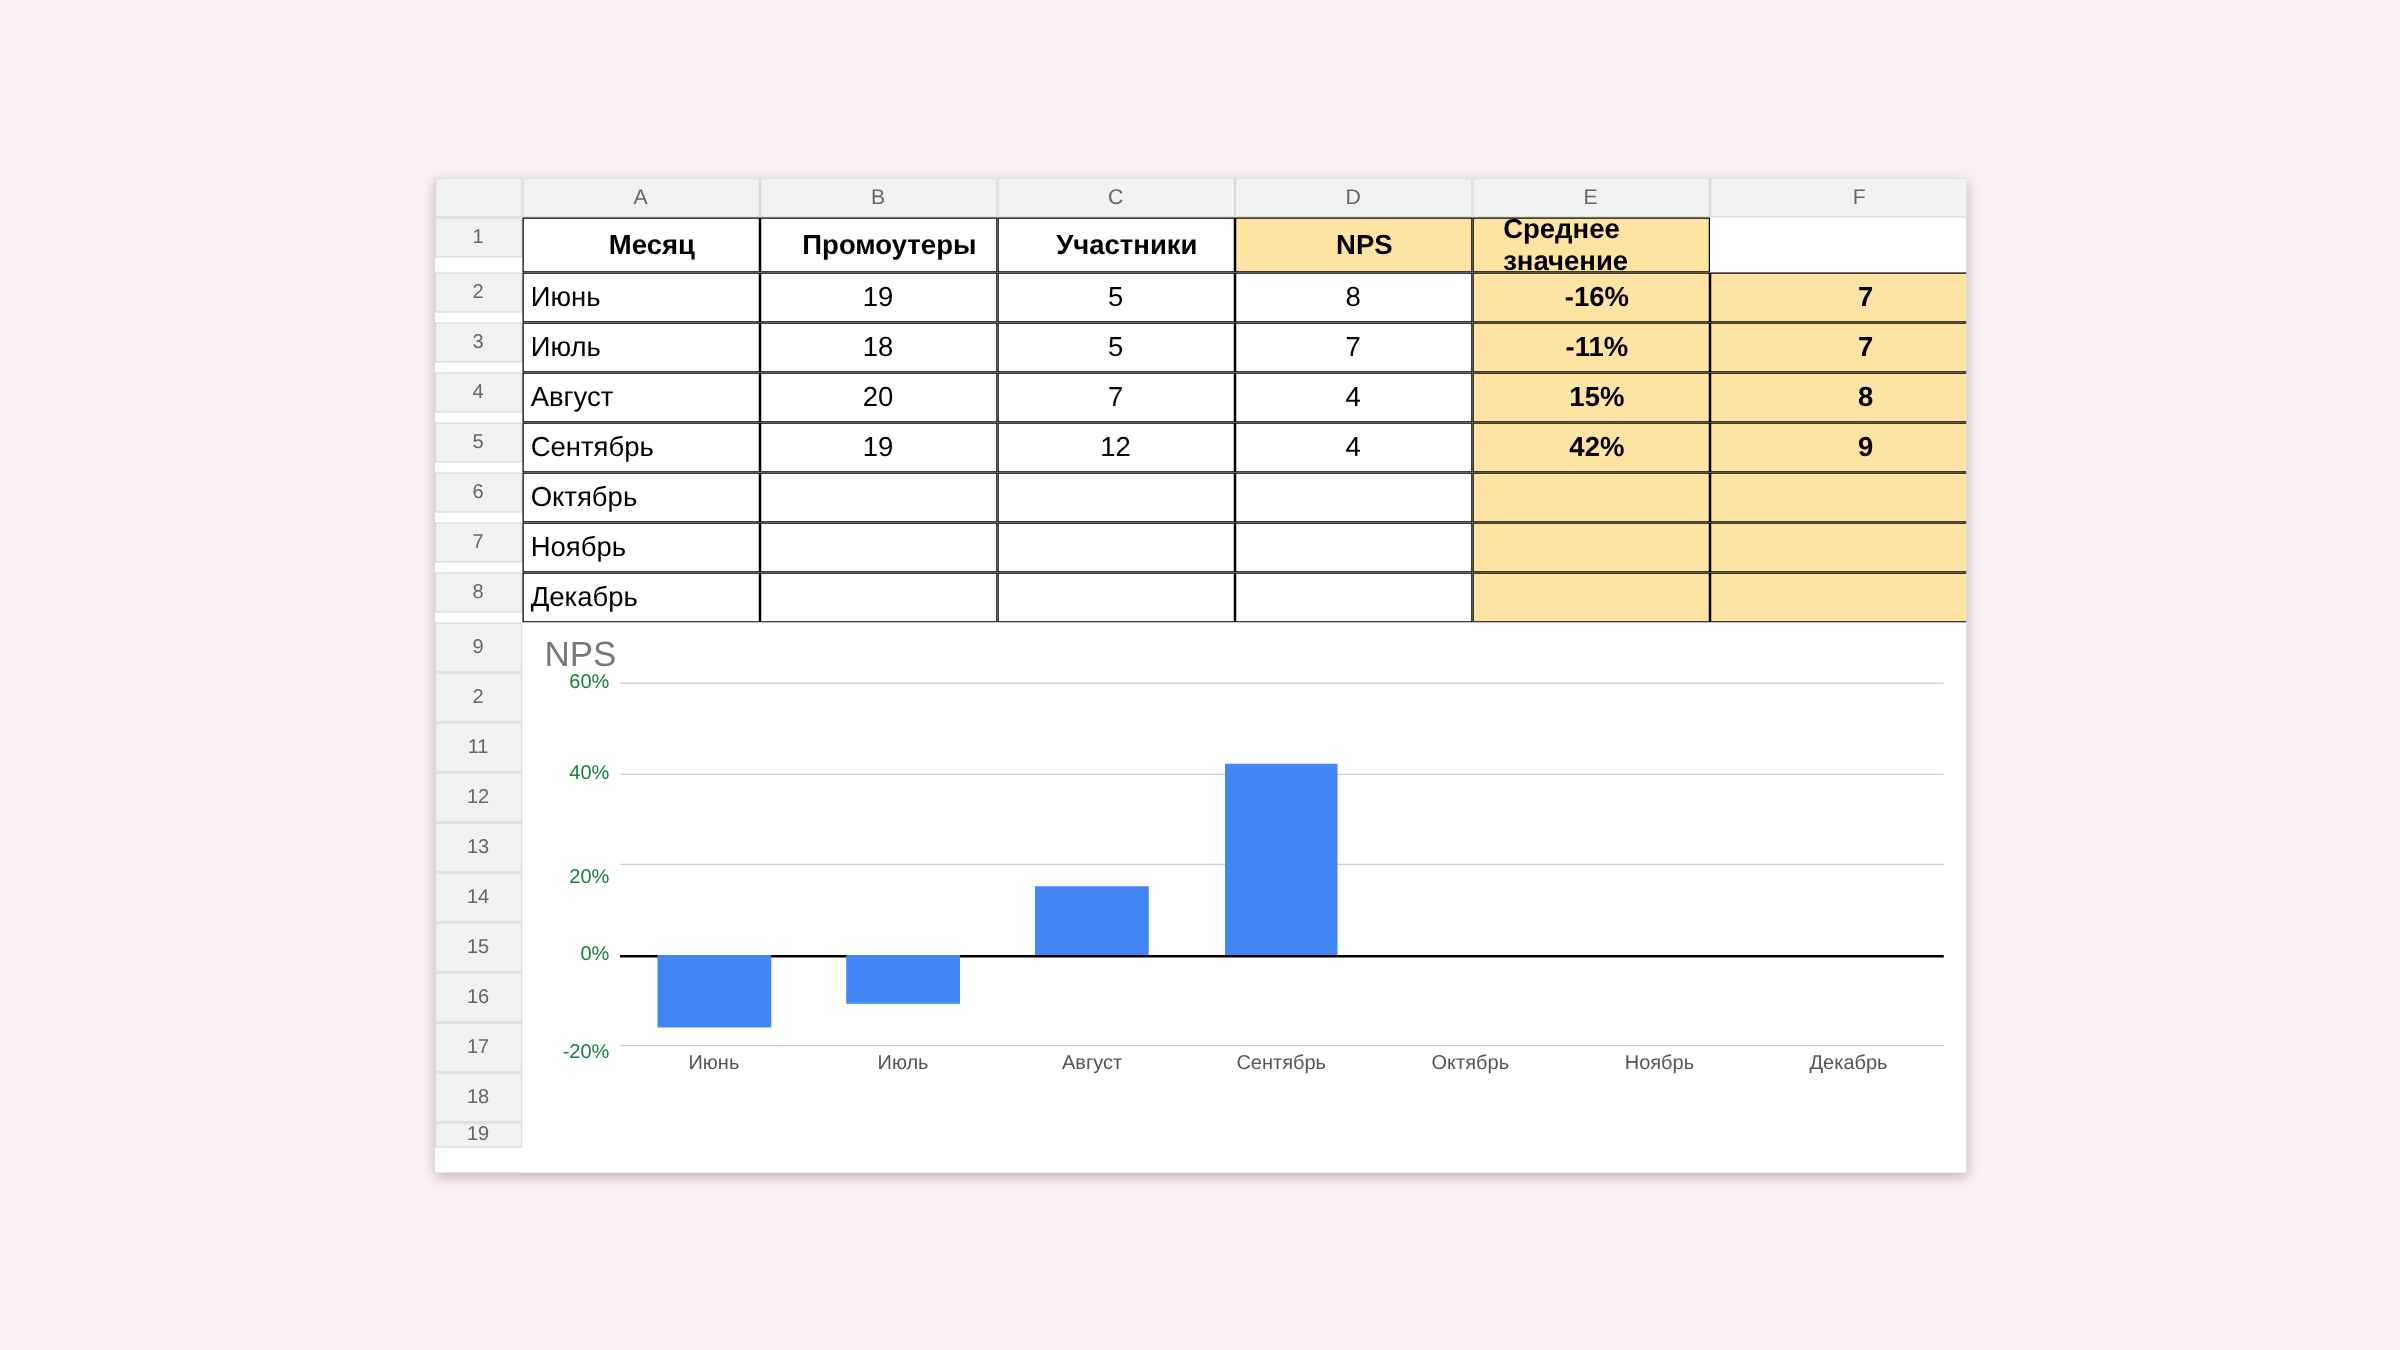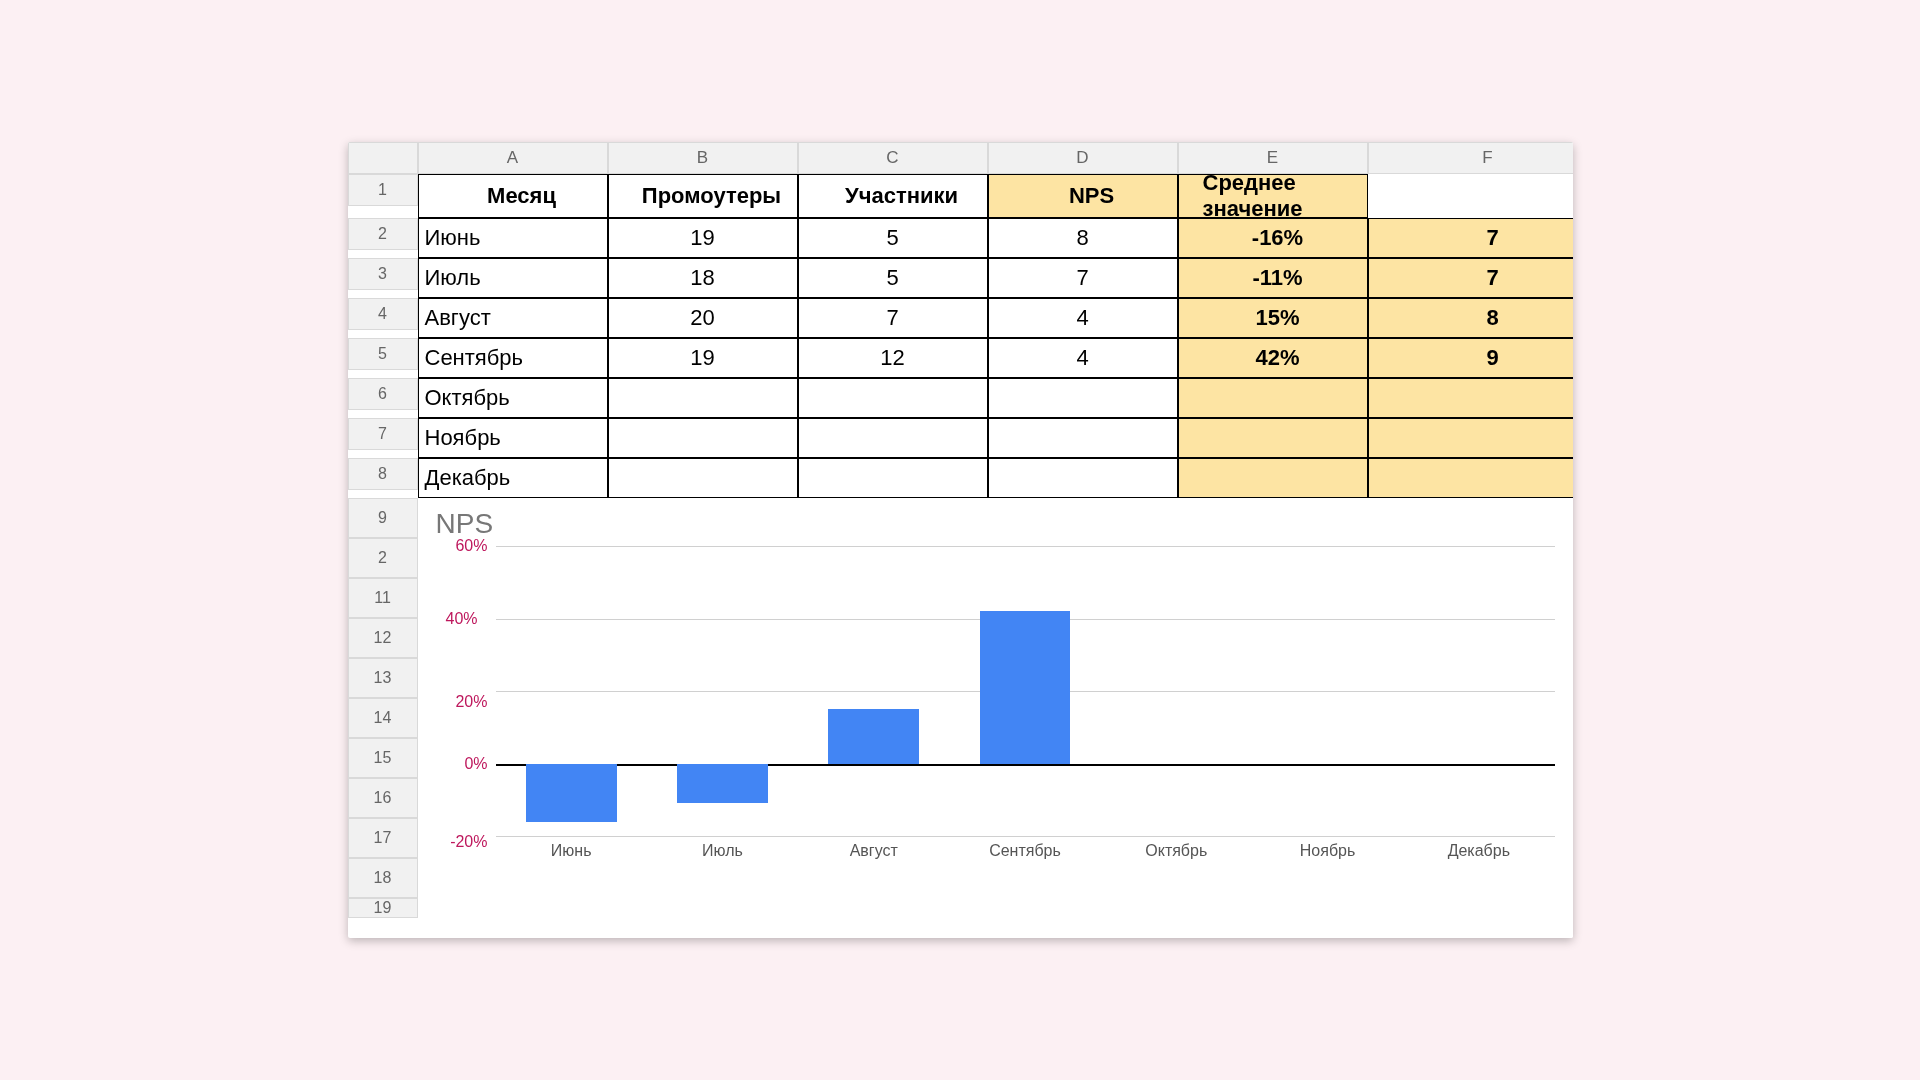--- a/index.html
+++ b/index.html
@@ -73,21 +73,21 @@
     left: 0; right: 0;
     border-top: 1px solid #d0d0d0;
   }
   .gridline.zero { border-top: 2px solid #000; }
   .ylabel {
     position: absolute;
     left: -60px;
     width: 52px;
     text-align: right;
     font-size: 16px;
-    color: #be185d;
+    color: #15803d;
     transform: translateY(-50%);
   }
   .bars {
     position: absolute;
     left: 0; right: 0; top: 0; bottom: 0;
     display: flex;
   }
   .bar-slot {
     flex: 1;
     position: relative;
@@ -211,21 +211,21 @@
     <div class="chart-area" style="grid-row:1 / span 11;">
       <div class="chart-title">NPS</div>
       <div class="plot" id="plot">
           <div class="gridline" style="top: 290px;"></div>
           <div class="ylabel" style="top: 296px;">-20%</div>
           <div class="gridline zero" style="top: 217.5px;"></div>
           <div class="ylabel" style="top: 217.5px;">0%</div>
           <div class="gridline" style="top: 145px;"></div>
           <div class="ylabel" style="top: 156px;">20%</div>
           <div class="gridline" style="top: 72.5px;"></div>
-          <div class="ylabel" style="top: 72.5px; text-align: center;">40%</div>
+          <div class="ylabel" style="top: 72.5px;">40%</div>
           <div class="gridline" style="top: 0px;"></div>
           <div class="ylabel" style="top: 0px;">60%</div>
           <div class="bars">
             <div class="bar-slot">
               <div class="bar" style="top: 217.5px; height: 58px;"></div>
             </div>
             <div class="bar-slot">
               <div class="bar" style="top: 217.5px; height: 39.875px;"></div>
             </div>
             <div class="bar-slot">

